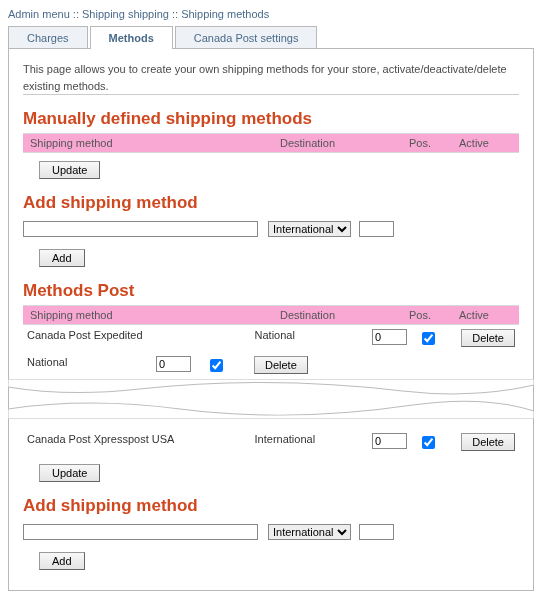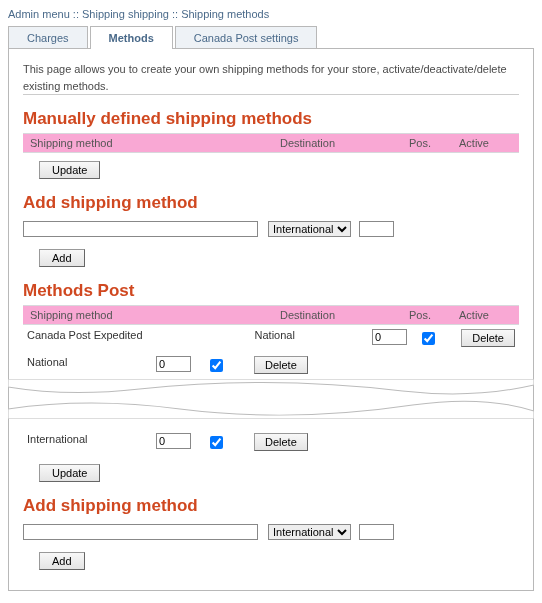--- a/index.html
+++ b/index.html
@@ -100,20 +100,21 @@
 
   
   <div class="gap-container">
     <svg viewBox="0 0 520 40" preserveAspectRatio="none">
       <path d="M0 0 L0 8 Q60 18 130 10 Q260 -4 390 12 Q460 20 520 6 L520 0 Z" fill="#fff" stroke="#bbb" stroke-width="1"></path>
       <path d="M0 40 L0 30 Q80 18 170 30 Q280 44 400 26 Q470 16 520 32 L520 40 Z" fill="#fff" stroke="#bbb" stroke-width="1"></path>
     </svg>
   </div>
 
   <div class="data-row">
+    <div class="col-method">Canada Post Xpresspost USA</div>
     <div class="col-dest">International</div>
     <div class="col-pos"><input type="text" class="pos" value="0" style=""></div>
     <div class="col-active"><input type="checkbox" checked="" style=""></div>
     <div class="col-action"><button class="btn btn-delete" style="margin:0">Delete</button></div>
   </div>
 
   <button class="btn">Update</button>
 
   <div class="section-title">Add shipping method</div>
   <div class="add-row">

